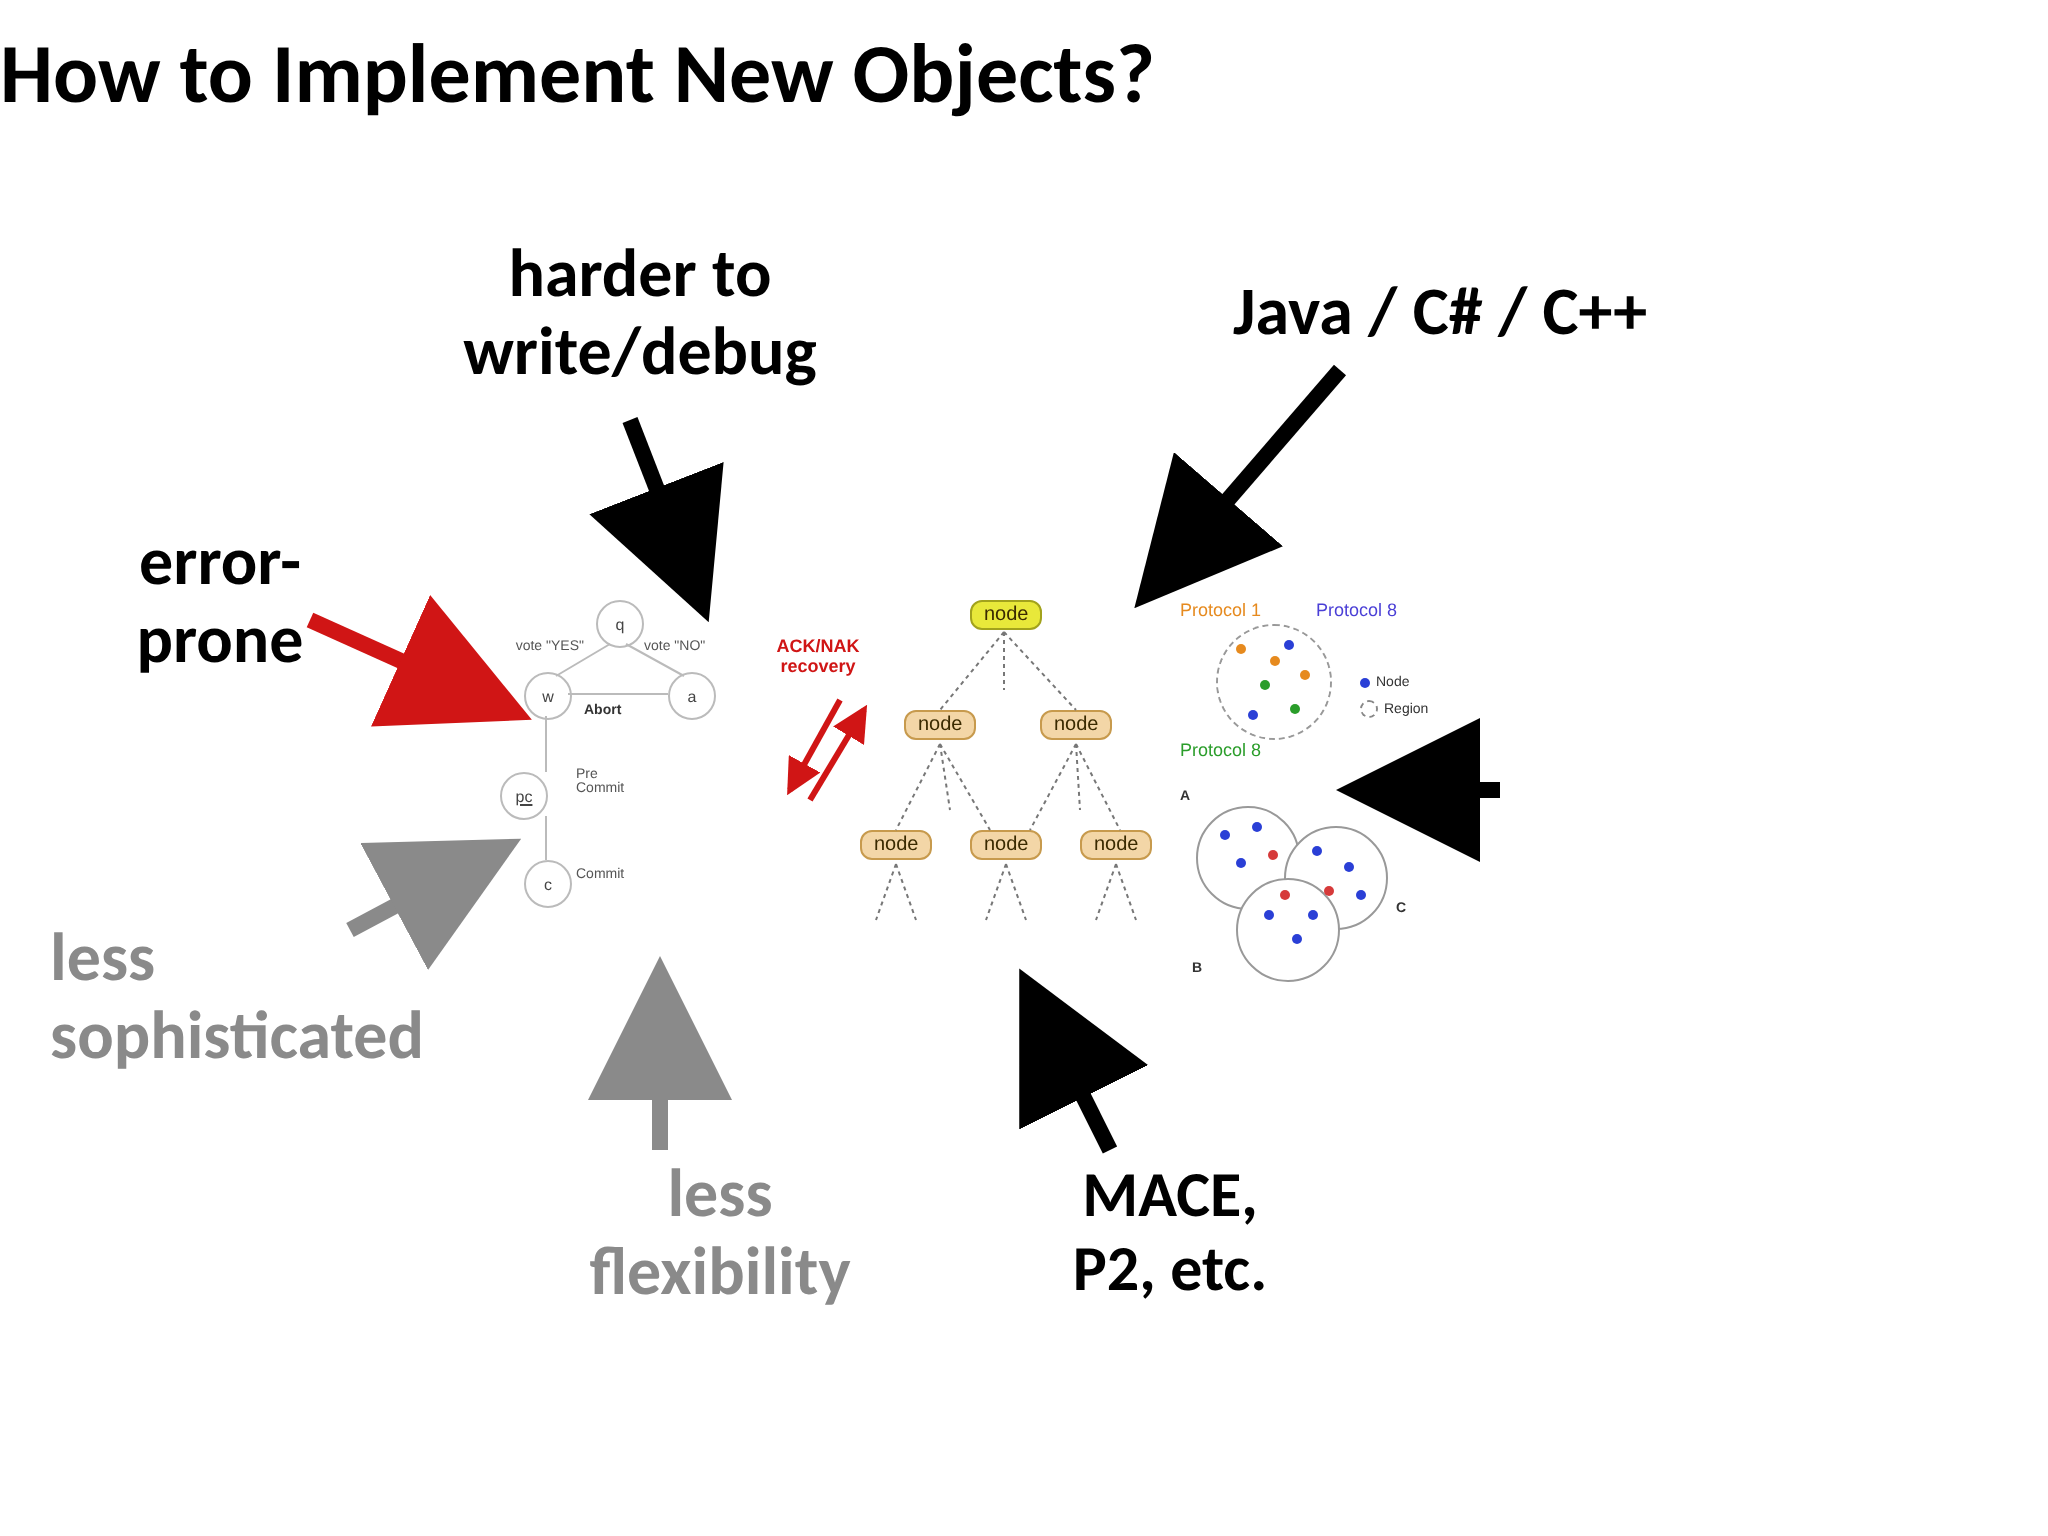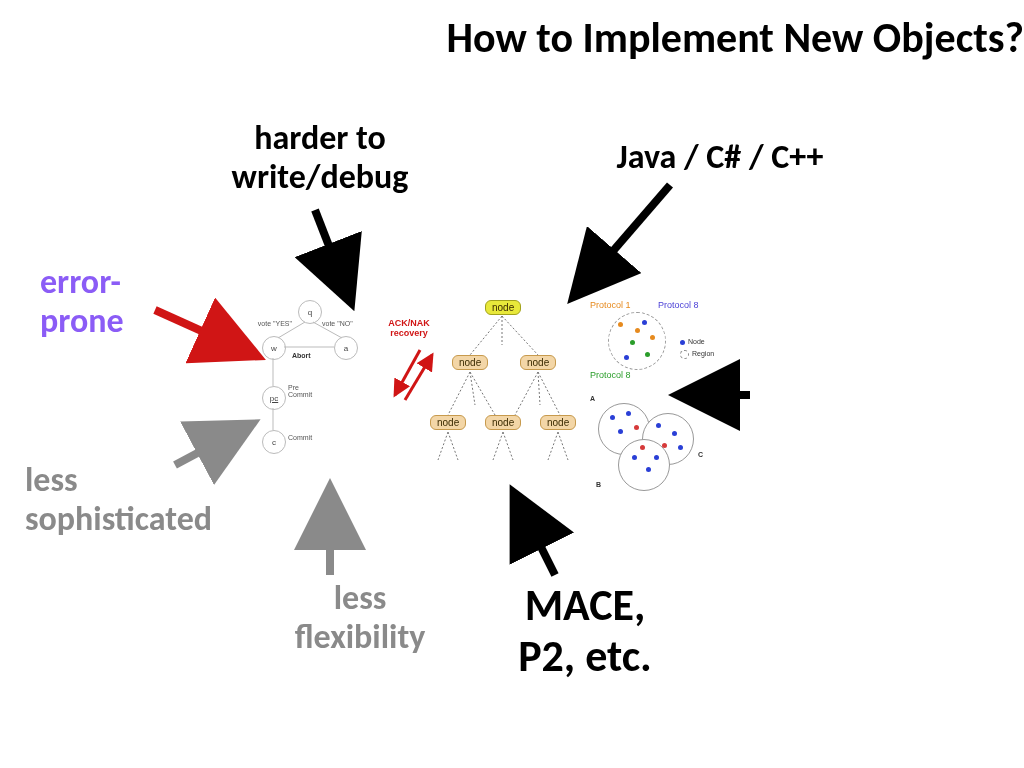--- a/index.html
+++ b/index.html
@@ -15,21 +15,21 @@
   .stage {
     position: relative;
     width: 1024px;
     height: 768px;
   }
   .title {
     position: absolute;
     top: 12px;
     left: 0;
     width: 1024px;
-    text-align: right;
+    text-align: left;
     font-weight: 700;
     font-size: 42px;
   }
   .lbl {
     position: absolute;
     font-weight: 700;
     line-height: 1.15;
     text-align: center;
   }
   svg.arrows {
@@ -87,30 +87,30 @@
 
 <div class="stage">
 
   <div class="title">How to Implement New Objects?</div>
 
   <div class="lbl" style="left: 190px; top: 118px; width: 260px; font-size: 34px; white-space: pre-line;">harder to
 write/debug</div>
 
   <div class="lbl" style="left:570px; top:137px; width:300px; font-size:34px;">Java / C# / C++</div>
 
-  <div class="lbl" style="left: 40px; top: 262px; width: 140px; font-size: 34px; color: #8b5cf6; text-align: left; white-space: pre-line;">error-
+  <div class="lbl" style="left: 40px; top: 262px; width: 140px; font-size: 34px; color: #000000; text-align: center; white-space: pre-line;">error-
 prone</div>
 
   <div class="lbl" style="left: 25px; top: 460px; width: 260px; font-size: 34px; color: rgb(138, 138, 138); text-align: left; white-space: pre-line;">less
 sophisticated</div>
 
   <div class="lbl" style="left: 260px; top: 578px; width: 200px; font-size: 34px; color: rgb(138, 138, 138); white-space: pre-line;">less
 flexibility</div>
 
-  <div class="lbl" style="left: 495px; top: 580px; width: 180px; font-size: 44px; white-space: pre-line;">MACE,
+  <div class="lbl" style="left: 495px; top: 580px; width: 180px; font-size: 32px; white-space: pre-line;">MACE,
 P2, etc.</div>
 
 
   <svg class="arrows">
     <defs>
       <marker id="ah-black" viewBox="0 0 12 12" refX="10" refY="6" markerWidth="9" markerHeight="9" orient="auto">
         <path d="M0,0 L12,6 L0,12 Z" fill="#000"></path>
       </marker>
       <marker id="ah-red" viewBox="0 0 12 12" refX="10" refY="6" markerWidth="9" markerHeight="9" orient="auto">
         <path d="M0,0 L12,6 L0,12 Z" fill="#d01515"></path>
@@ -146,21 +146,21 @@
     <div class="mini" style="left:0px; top:0px; width:120px; height:180px;">
       <div class="smallcircle" style="position:absolute; left:48px; top:0;">
           <span>q</span>
         </div>
       <div class="smallcircle" style="position:absolute; left:12px; top:36px;">
           <span>w</span>
         </div>
       <div class="smallcircle" style="position:absolute; left:84px; top:36px;">
           <span>a</span>
         </div>
-      <div class="smallcircle" style="position:absolute; left:12px; top:86px;text-decoration:underline;">
+      <div class="smallcircle" style="position:absolute; left:0; top:86px;text-decoration:underline;">
           <span>pc</span>
         </div>
       <div class="smallcircle" style="position:absolute; left:12px; top:130px;">
           <span>c</span>
         </div>
 
       <svg style="position:absolute; left:0; top:0;" width="120" height="180">
         <line x1="55" y1="22" x2="28" y2="38" stroke="#bbb" stroke-width="1"></line>
         <line x1="63" y1="22" x2="92" y2="38" stroke="#bbb" stroke-width="1"></line>
         <line x1="34" y1="47" x2="84" y2="47" stroke="#bbb" stroke-width="1"></line>

